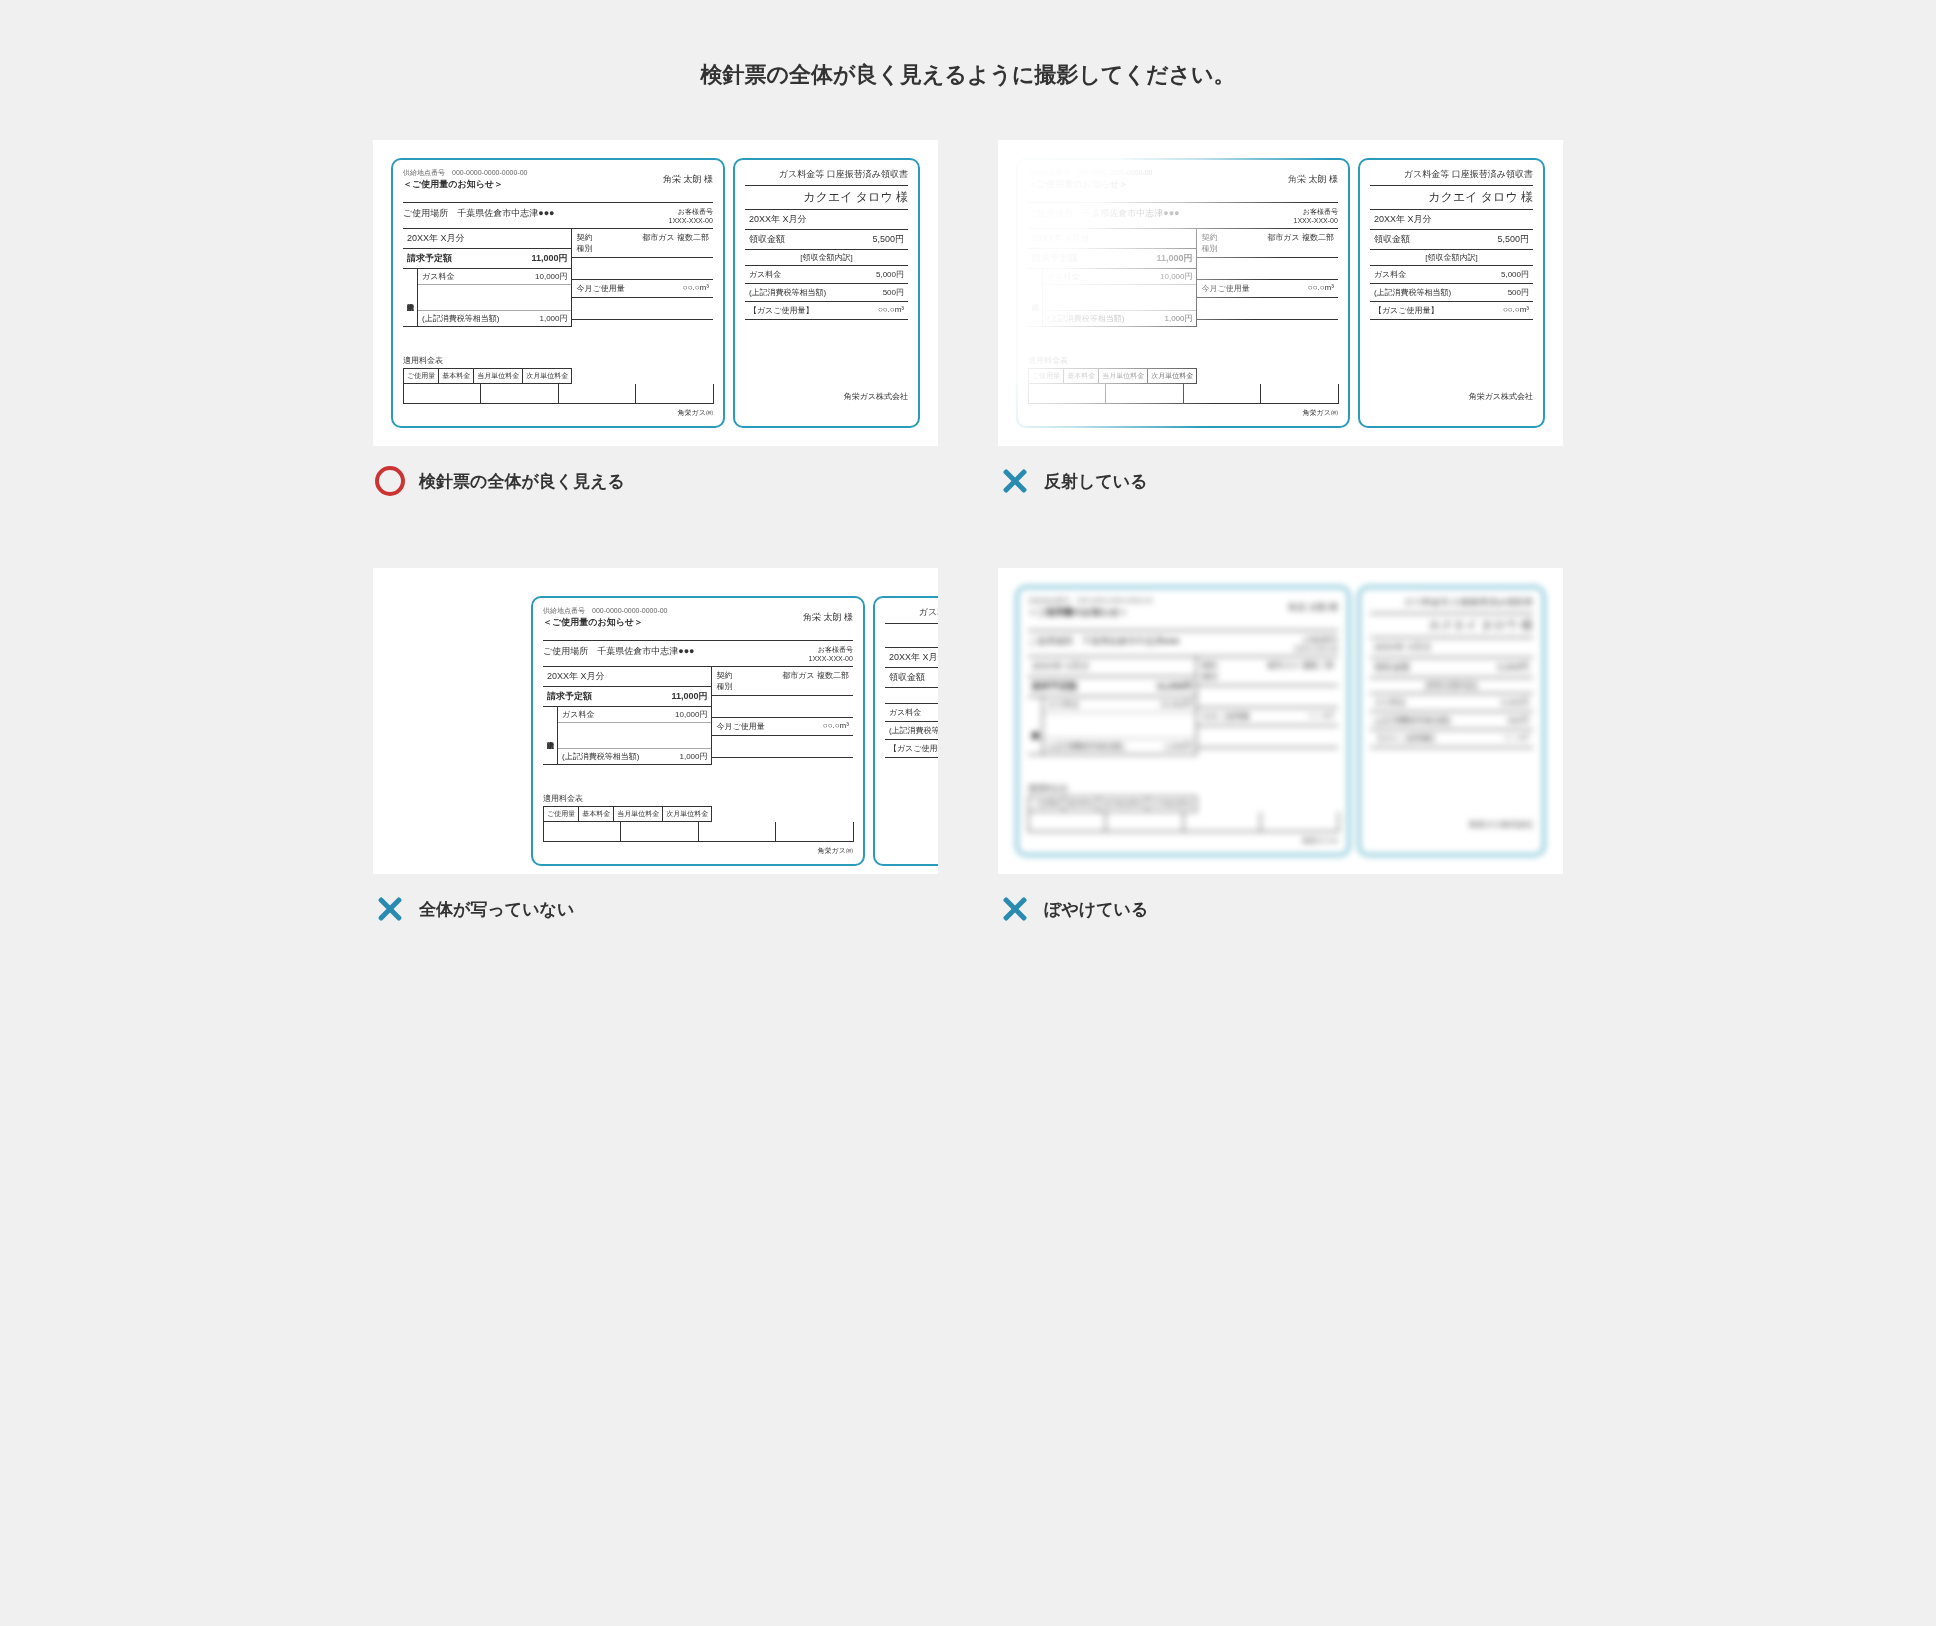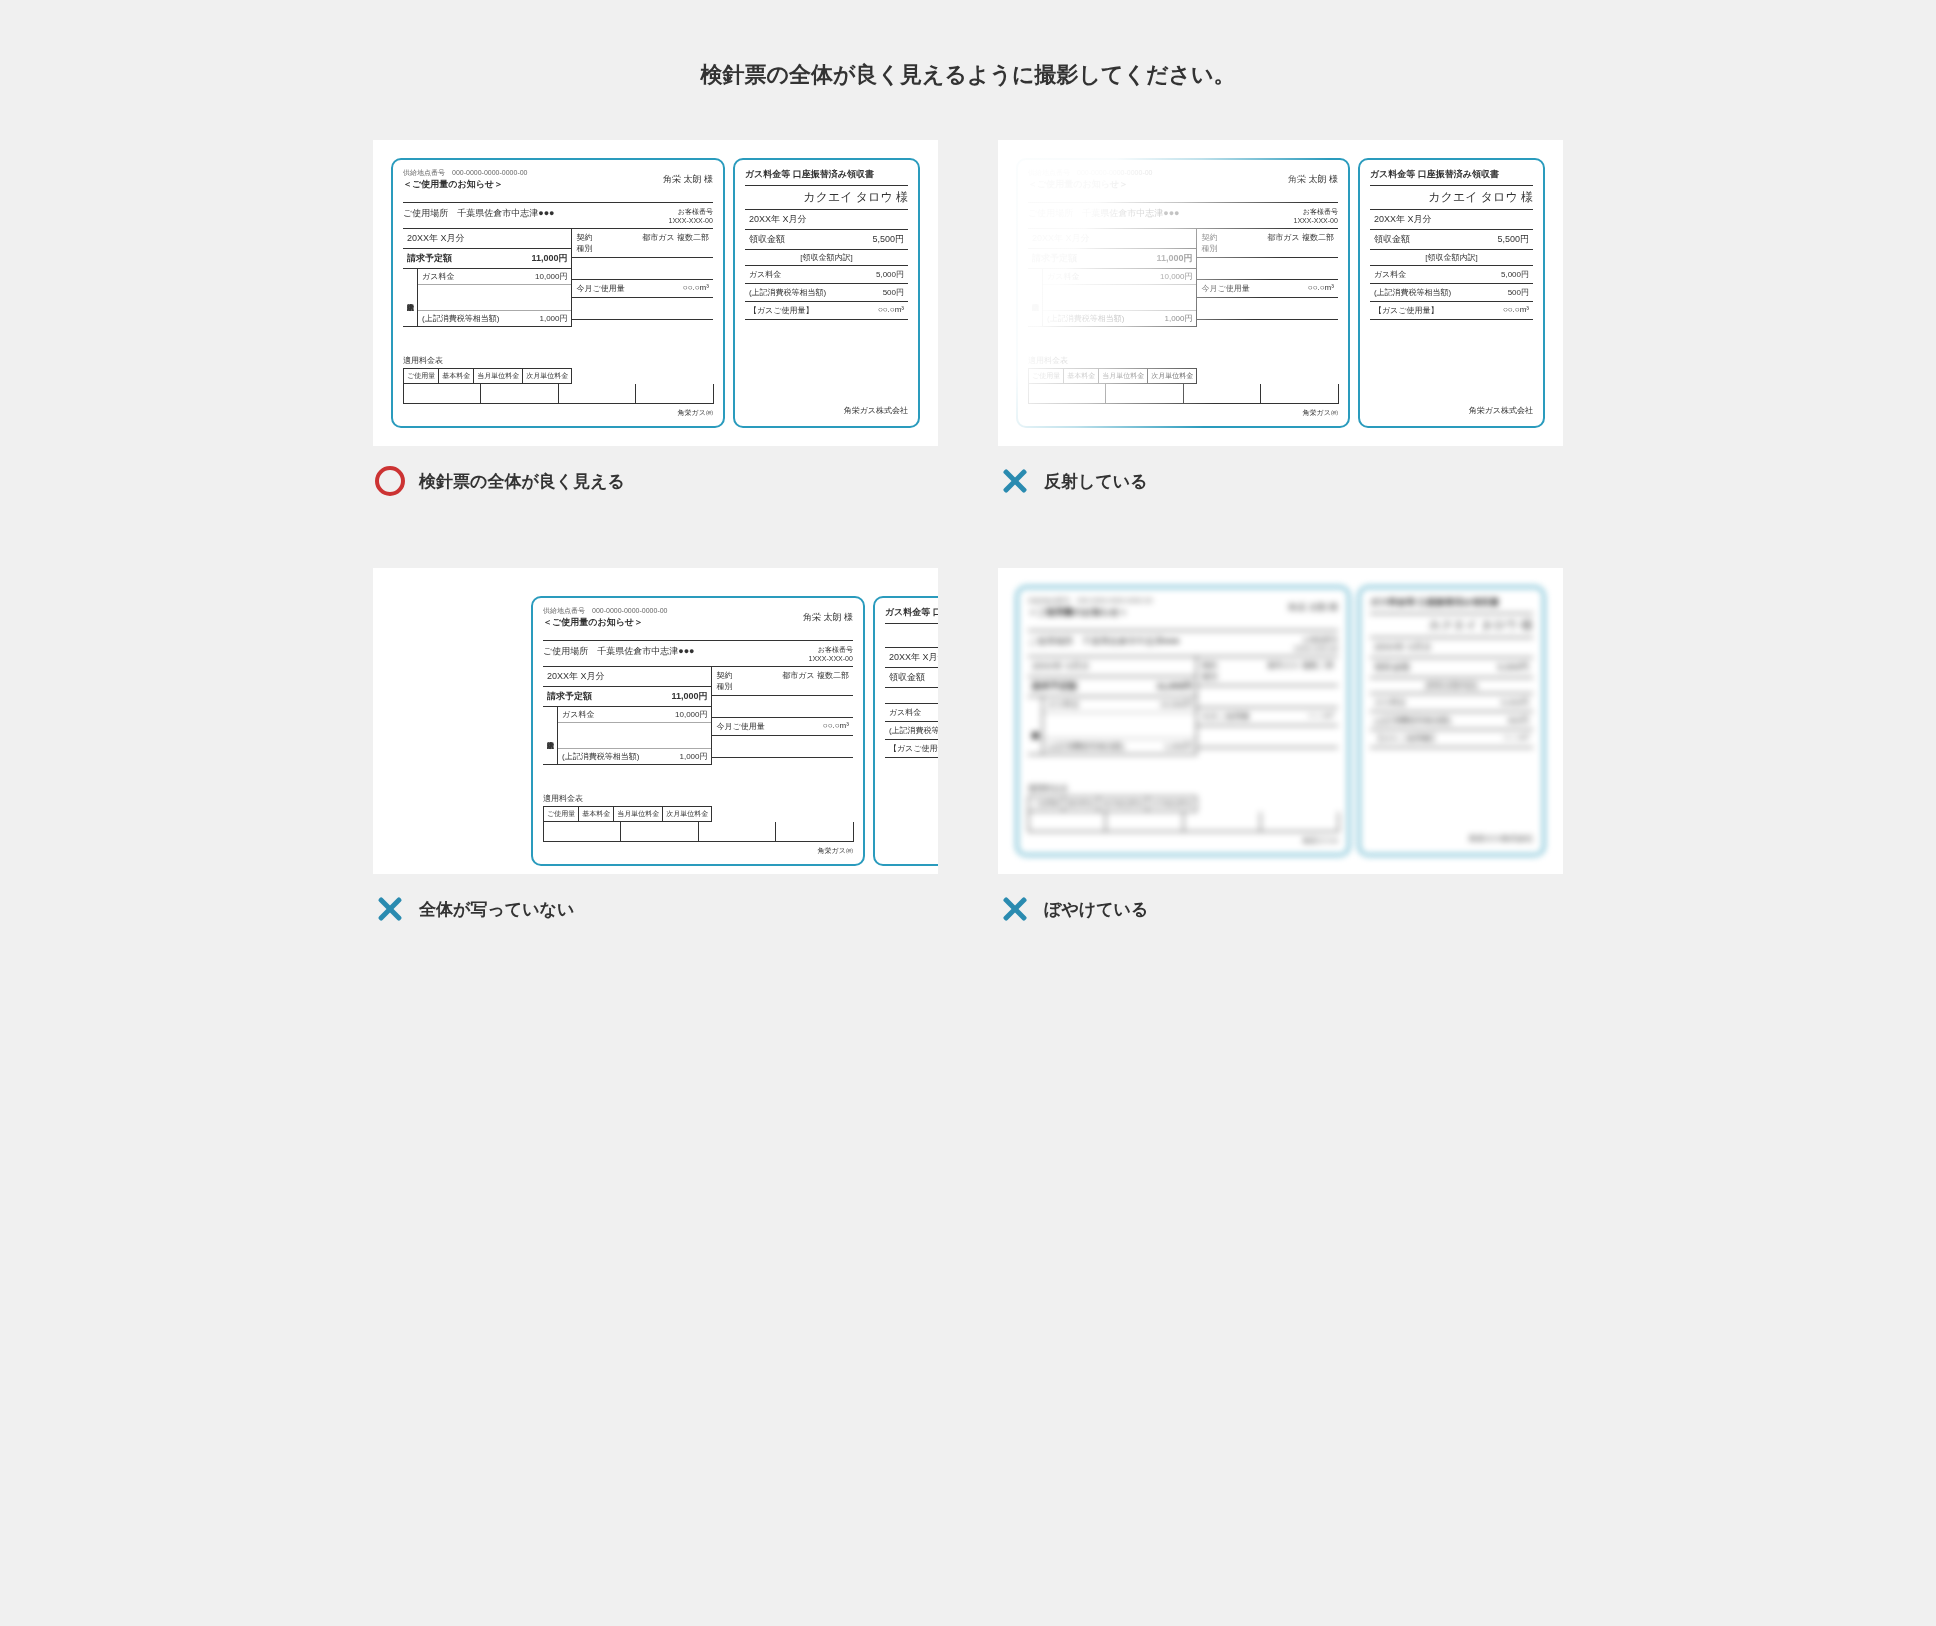--- a/index.html
+++ b/index.html
@@ -51,27 +51,27 @@
 .slip-main .rrow .rv { text-align: right; }
 
 .slip-main .tariff { margin-top: 28px; }
 .slip-main .tariff-title { font-size: 8px; margin-bottom: 2px; }
 .slip-main .tariff-tbl { display: flex; }
 .slip-main .tariff-tbl div { border: 1px solid #333; font-size: 7px; padding: 2px 3px; margin-right: -1px; }
 .slip-main .tariff-body { display: flex; height: 20px; }
 .slip-main .tariff-body div { border: 1px solid #333; border-top: none; margin-right: -1px; flex: 1; }
 .slip-main .company-foot { text-align: right; font-size: 7px; margin-top: 4px; }
 
-.slip-side .side-title { font-weight: 700; text-align: left; border-bottom: 1px solid #333; padding-bottom: 4px; }
+.slip-side .side-title { font-weight: 400; text-align: right; border-bottom: 1px solid #333; padding-bottom: 4px; }
 .slip-side .side-name { text-align: right; font-size: 12px; border-bottom: 1px solid #333; padding: 3px 0; }
 .slip-side .srow { display: flex; border-bottom: 1px solid #333; padding: 3px 4px; }
 .slip-side .srow .sl { flex: 1; }
 .slip-side .srow .sv { text-align: right; }
 .slip-side .side-sub { text-align: center; font-size: 8px; border-bottom: 1px solid #333; padding: 2px 0; }
-.slip-side .side-company { text-align: right; font-size: 8px; position: absolute; bottom: 10px; right: 10px; }
+.slip-side .side-company { text-align: right; font-size: 8px; position: absolute; bottom: 24px; right: 10px; }
 
 .glare-overlay {
   position: absolute; inset: 0;
   background: linear-gradient(115deg, rgba(255,255,255,0.98) 0%, rgba(255,255,255,0.97) 18%, rgba(255,255,255,0.7) 30%, rgba(255,255,255,0) 48%);
   pointer-events: none;
 }
 
 .caption { display: flex; align-items: center; gap: 12px; margin-top: 18px; }
 .caption .mark { width: 34px; height: 34px; display: flex; align-items: center; justify-content: center; }
 .mark-circle { width: 30px; height: 30px; border: 4px solid #c33; border-radius: 50%; }

